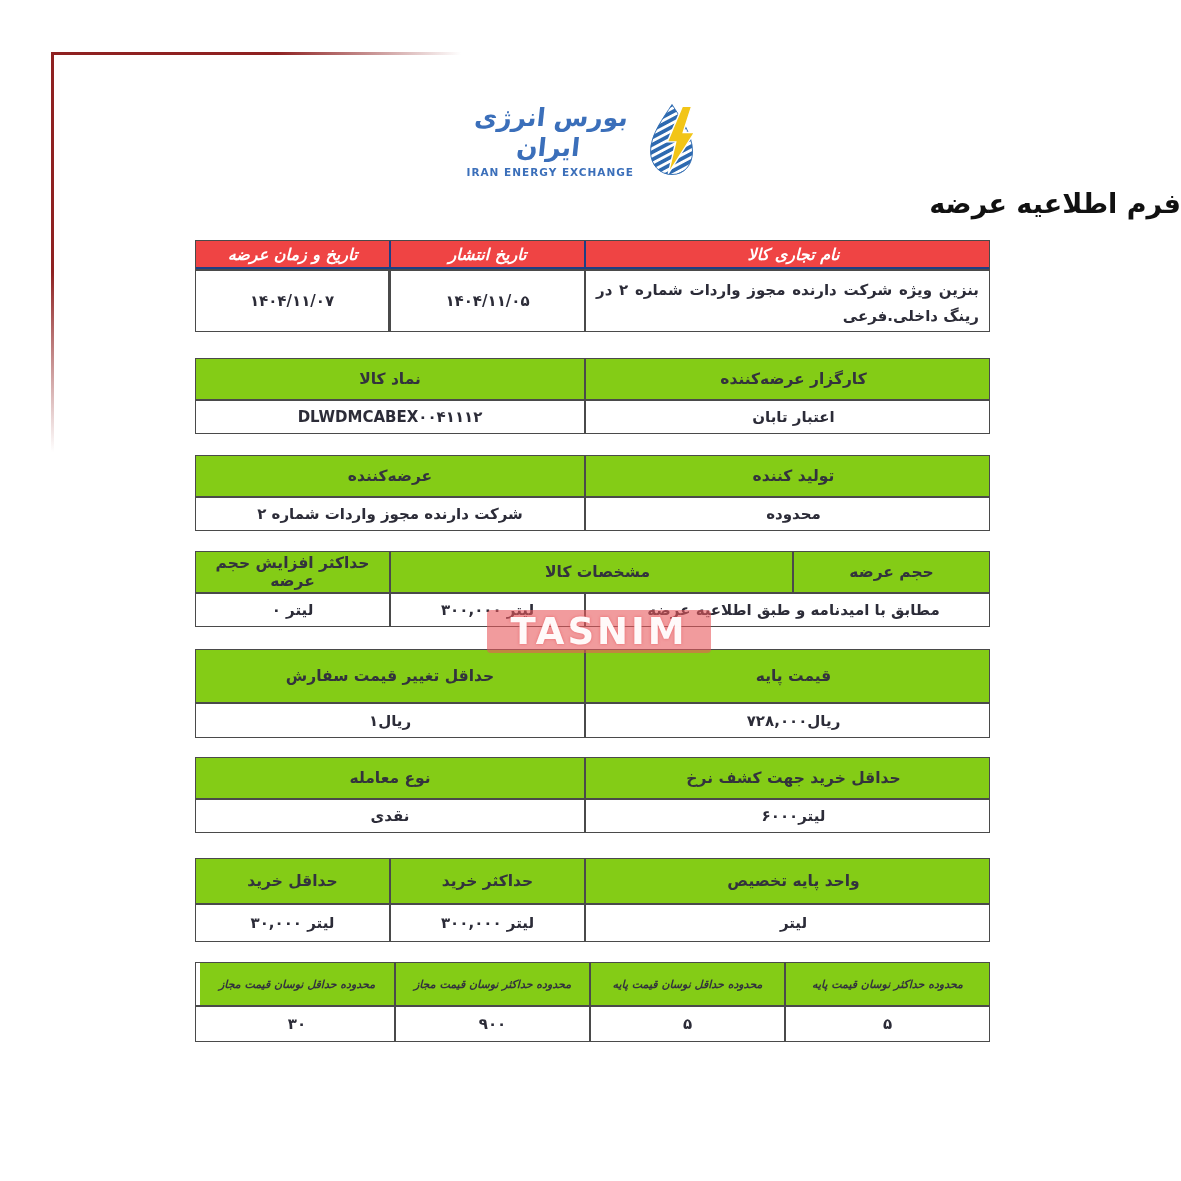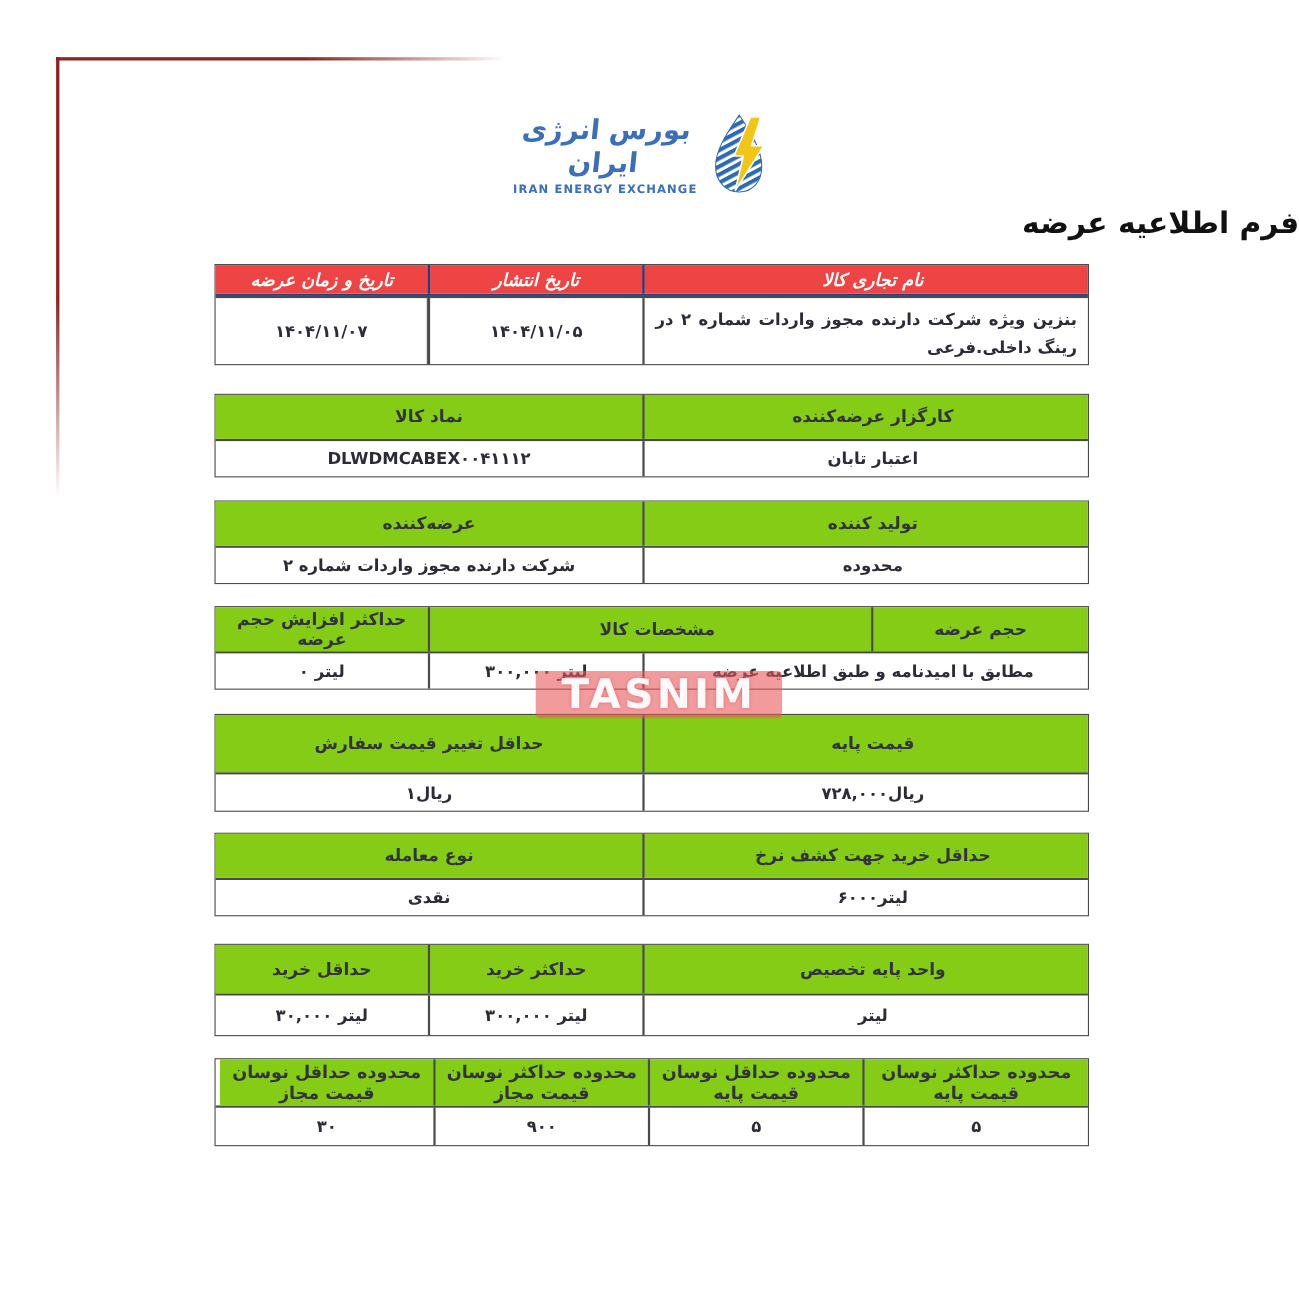--- a/index.html
+++ b/index.html
@@ -50,21 +50,21 @@
   .subcell:last-child { border-right:1px solid #4a4a4a; }
 
   .t2 { top:358px; } .t3 { top:455px; } .t4 { top:551px; }
   .t2 .head,.t3 .head,.t4 .head { height:40px; }
   .t2 .body,.t3 .body,.t4 .body { height:34px; }
   .t5 { top:649px; } .t5 .head { height:52px; } .t5 .body { height:35px; }
   .t6 { top:757px; } .t6 .head { height:40px; } .t6 .body { height:34px; }
   .t7 { top:858px; } .t7 .head { height:44px; } .t7 .body { height:38px; }
   .t8 { top:962px; } .t8 .head { height:42px; } .t8 .body { height:36px; }
   .t8 .cell { padding:2px 3px; }
-  .t8 .head .cell { font-size:16px; }
+  .t8 .head .cell { font-size:11px;font-style:italic; }
   .w-q1 { flex:0 0 203px; } .w-q { flex:0 0 195px; } .w-q4 { flex:0 0 196px; }
 
   
   .watermark { position:absolute; left:487px; top:610px; width:224px; height:43px;
     background:rgba(232,88,92,0.60); border-radius:4px; display:flex; align-items:center; justify-content:center;
     color:rgba(255,255,255,0.96); font-size:37px; font-weight:800; letter-spacing:3px;
     text-shadow:0 0 3px rgba(232,88,92,0.8); z-index:5; }
 
   
   .footer { position:absolute; left:55px; top:1092px; font-weight:800; font-size:35px; letter-spacing:0; white-space:nowrap; }

